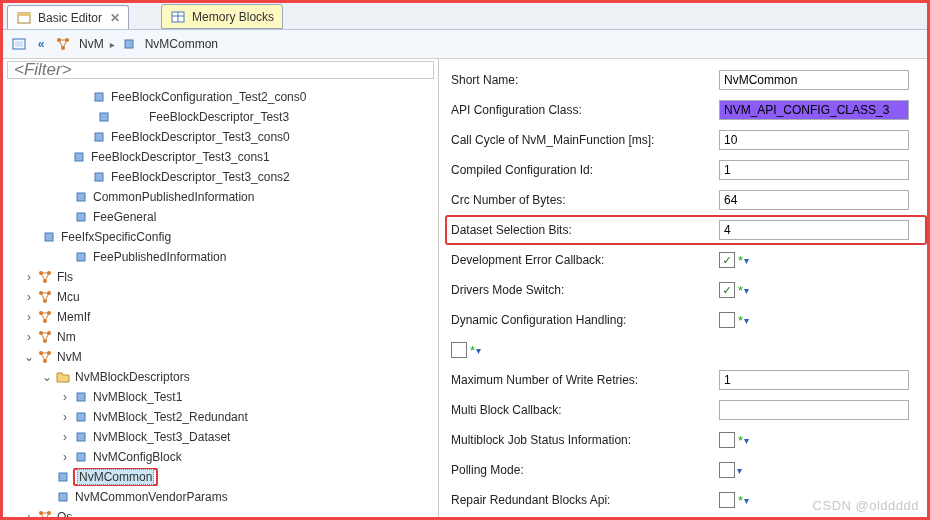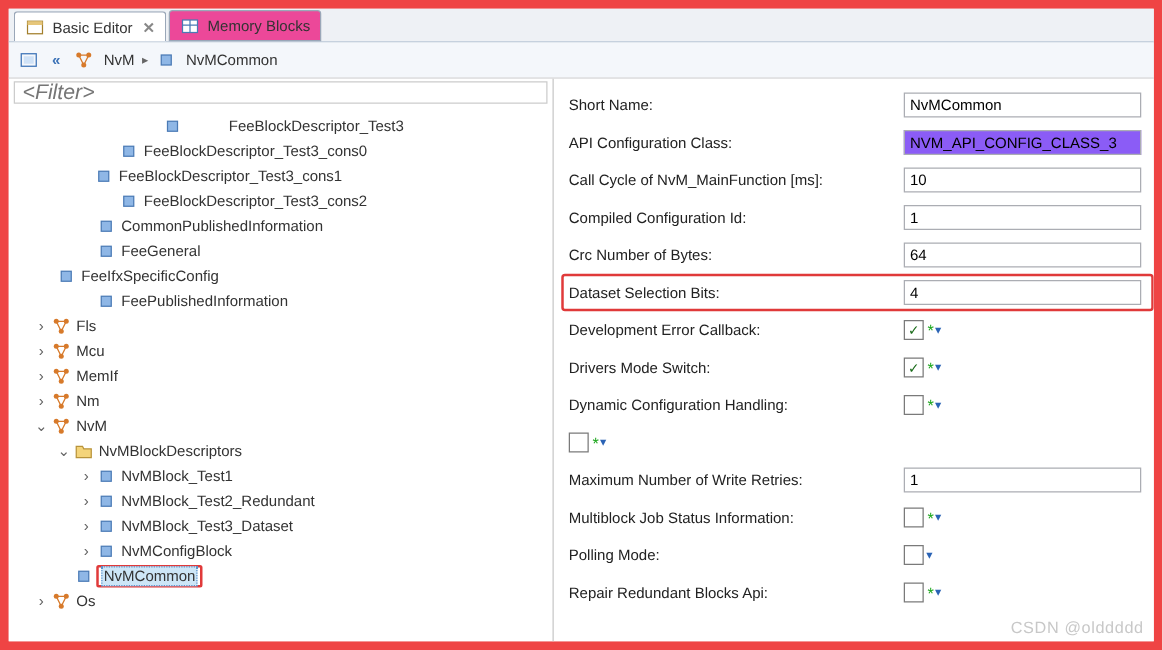--- a/index.html
+++ b/index.html
@@ -1,19 +1,19 @@
 <!DOCTYPE html>
 <html><head>
 <meta charset="utf-8">
 <style>
   html,body{margin:0;padding:0;font-family:"Segoe UI","Microsoft YaHei",Tahoma,sans-serif;font-size:12px;color:#333;background:#fff;height:100%;}
-  .app{width:930px;height:520px;display:flex;flex-direction:column;position:relative;border:7px solid #ef4444;box-sizing:border-box;background:#f4f4f4;}
+  .app{width:930px;height:520px;display:flex;flex-direction:column;position:relative;border:3px solid #ef4444;box-sizing:border-box;background:#f4f4f4;}
   .tabbar{height:26px;background:#eef1f5;border-bottom:1px solid #b9c6d6;display:flex;align-items:flex-end;padding-left:4px;}
   .tab{height:23px;padding:0 8px;display:flex;align-items:center;gap:4px;border:1px solid #9aa7b8;background:#fff;margin-right:2px;border-bottom:none;border-top-left-radius:3px;border-top-right-radius:3px;}
-  .tab.inactive{background:#ec4899;border-bottom:1px solid #9aa7b8;color:#333;}
+  .tab.inactive{background:#fef9c3;border-bottom:1px solid #9aa7b8;color:#333;margin-left:30px;}
   .tab .close{color:#888;font-weight:bold;margin-left:4px;}
   .toolbar{height:28px;background:#f4f7fb;display:flex;align-items:center;padding:0 8px;gap:6px;border-bottom:1px solid #d1d1d1;}
   .tb-icon{width:16px;height:16px;display:inline-flex;align-items:center;justify-content:center;}
   .breadcrumb{display:flex;align-items:center;gap:6px;font-size:12px;}
   .bc-arrow{color:#666;font-size:10px;}
   .main{flex:1;display:flex;min-height:0;background:#fff;}
   .left{width:435px;border-right:1px solid #c7c7c7;display:flex;flex-direction:column;min-height:0;}
   .filter{height:22px;padding:2px 4px;}
   .filter input{width:100%;height:18px;box-sizing:border-box;font-style:italic;color:#888;border:1px solid #ccc;padding:0 6px;font-size:17px;}
   .tree{flex:1;overflow:auto;padding:2px 0;}
@@ -93,21 +93,30 @@
     </div>
   </div>
 
   <div class="main">
 
     <div class="left">
       <div class="filter">
         <input type="text" placeholder="&lt;Filter&gt;" style="">
       </div>
       <div class="tree" id="tree">
-          <div class="row" style="padding-left: 74px; gap: 33px;">
+          <div class="row" style="padding-left: 72px;">
+            <span class="tw"></span>
+            <span class="ic">
+              <svg width="14" height="14">
+                <rect x="3" y="3" width="8" height="8" fill="#8fb7e6" stroke="#4a7ab5"></rect>
+              </svg>
+            </span>
+            <span><span class="lbl">FeeBlockConfiguration_Test2_cons0</span></span>
+          </div>
+          <div class="row" style="padding-left: 44px; gap: 33px;">
             <span class="tw"></span>
             <span class="ic">
               <svg width="14" height="14">
                 <rect x="3" y="3" width="8" height="8" fill="#8fb7e6" stroke="#4a7ab5"></rect>
               </svg>
             </span>
             <span><span class="lbl">FeeBlockDescriptor_Test3</span></span>
           </div>
           <div class="row" style="padding-left: 72px;">
             <span class="tw"></span>
@@ -279,20 +288,29 @@
           </div>
           <div class="row sel" style="padding-left: 36px;">
             <span class="tw"></span>
             <span class="ic">
               <svg width="14" height="14">
                 <rect x="3" y="3" width="8" height="8" fill="#8fb7e6" stroke="#4a7ab5"></rect>
               </svg>
             </span>
             <span class="red-box"><span class="lbl">NvMCommon</span></span>
           </div>
+          <div class="row" style="padding-left: 36px;">
+            <span class="tw"></span>
+            <span class="ic">
+              <svg width="14" height="14">
+                <rect x="3" y="3" width="8" height="8" fill="#8fb7e6" stroke="#4a7ab5"></rect>
+              </svg>
+            </span>
+            <span><span class="lbl">NvMCommonVendorParams</span></span>
+          </div>
           <div class="row" style="padding-left: 18px;">
             <span class="tw">›</span>
             <span class="ic">
               <svg width="14" height="14">
                 <circle cx="3" cy="3" r="2" fill="#d77a2b"></circle>
                 <circle cx="11" cy="3" r="2" fill="#d77a2b"></circle>
                 <circle cx="7" cy="11" r="2" fill="#d77a2b"></circle>
                 <path d="M3 3 L11 3 L7 11 Z" fill="none" stroke="#d77a2b"></path>
               </svg>
             </span>
@@ -370,20 +388,26 @@
             <span class="dd">▾</span>
           </div>
         </div>
         <div class="prow">
           <div class="plabel">Maximum Number of Write Retries:</div>
           <div class="pval">
             <input type="text" value="1" style="">
           </div>
         </div>
         <div class="prow">
+          <div class="plabel">Multi Block Callback:</div>
+          <div class="pval">
+            <input type="text" style="">
+          </div>
+        </div>
+        <div class="prow">
           <div class="plabel">Multiblock Job Status Information:</div>
           <div class="pval">
             <span class="chk"></span>
             <span class="star">*</span>
             <span class="dd">▾</span>
           </div>
         </div>
         <div class="prow">
           <div class="plabel">Polling Mode:</div>
           <div class="pval">

